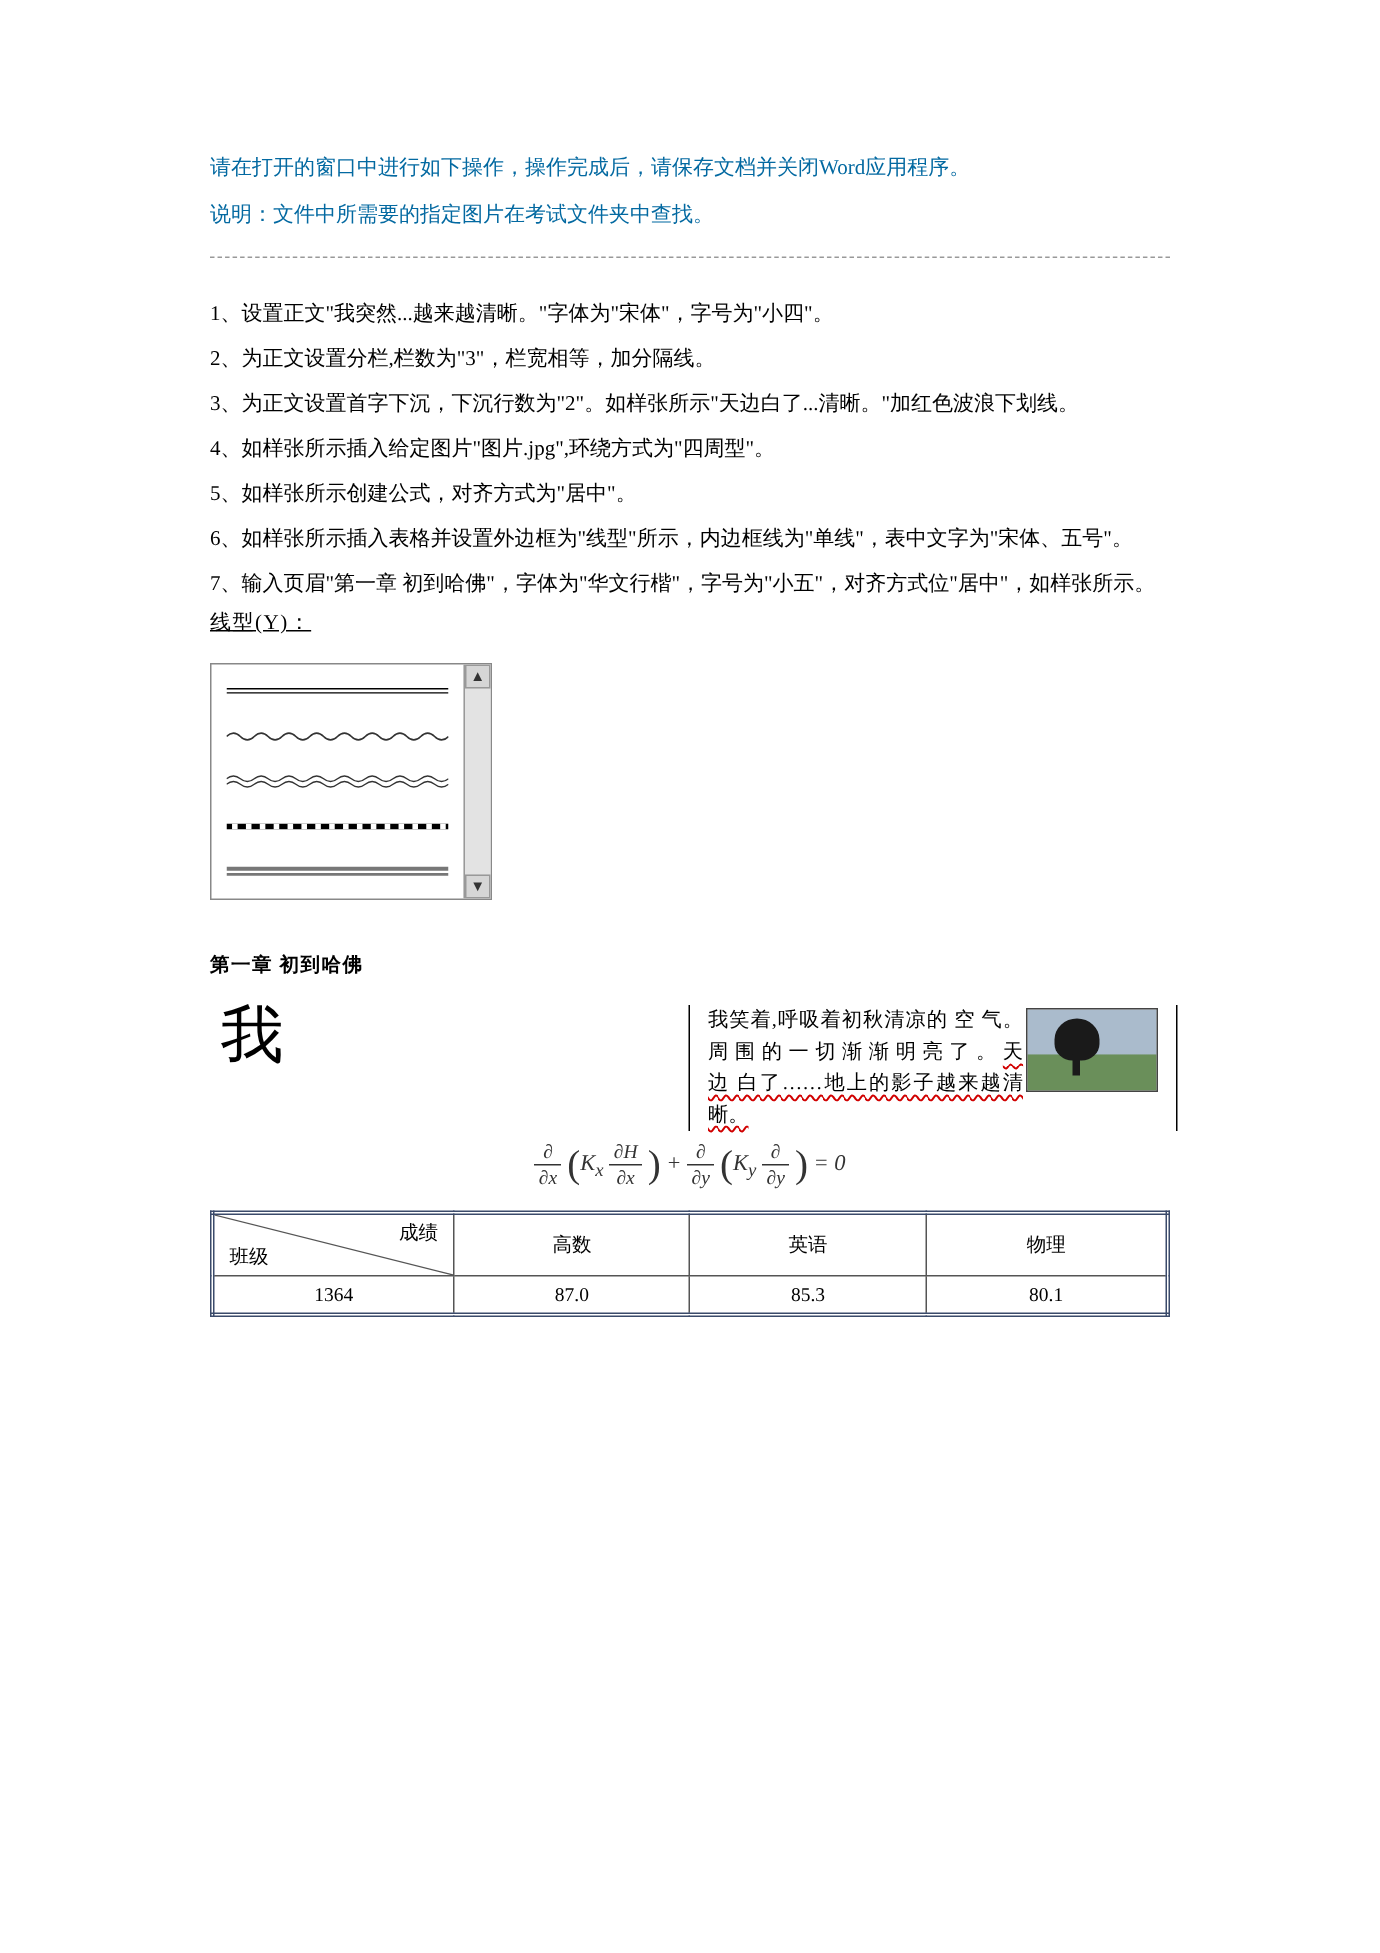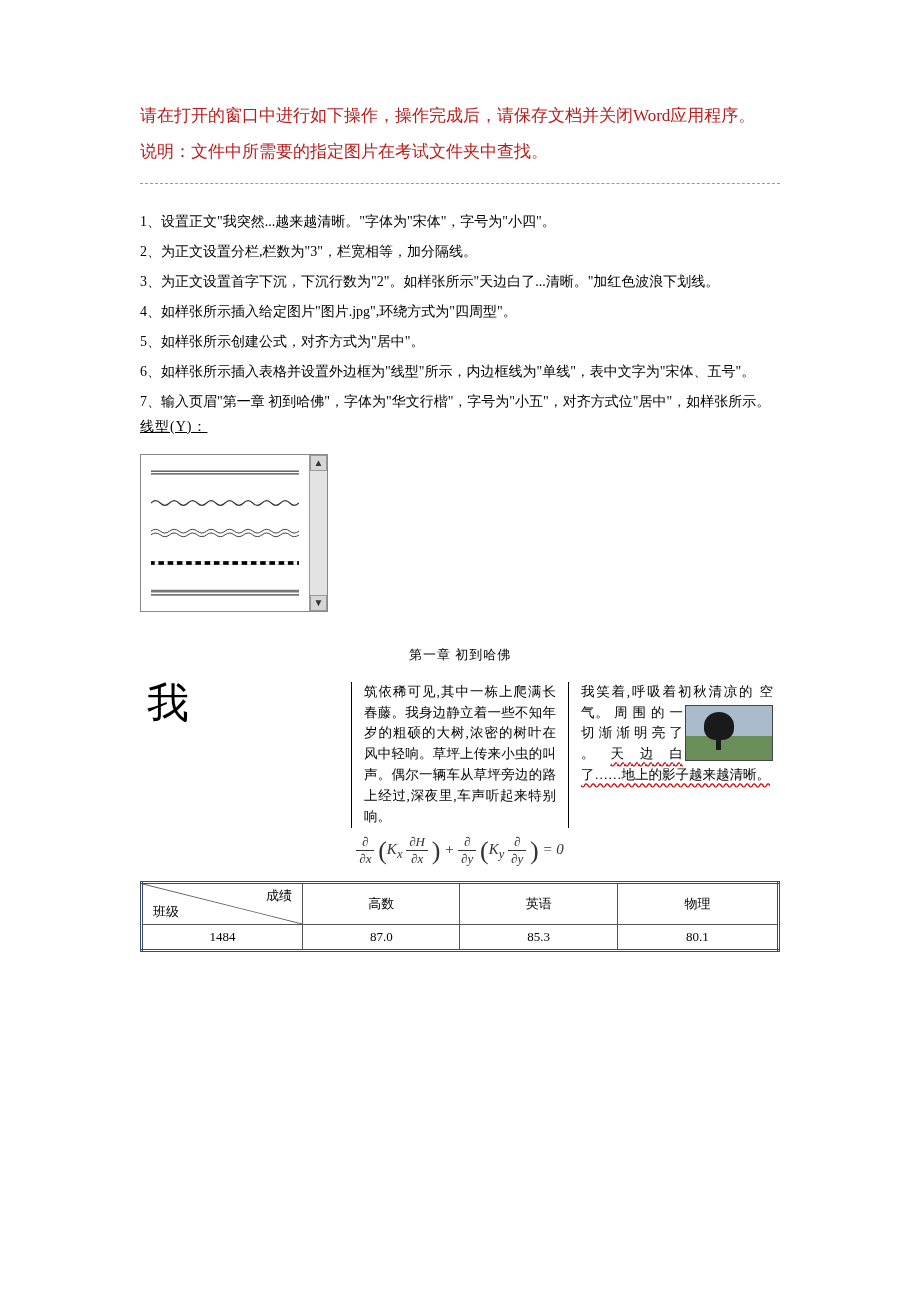--- a/index.html
+++ b/index.html
@@ -2,21 +2,21 @@
 <html><head>
   <meta charset="utf-8">
   <style>
     * { margin: 0; padding: 0; box-sizing: border-box; }
     body {
       background: #ffffff;
       font-family: "SimSun", "宋体", serif;
       padding: 100px 140px 40px 140px;
       width: 920px;
     }
-    .intro { font-size: 17px; line-height: 1.9; color: #b91c1c; margin-bottom: 4px; }
+    .intro { font-size: 14px; line-height: 1.9; color: #0369a1; margin-bottom: 4px; }
     .divider {
       border: none;
       border-top: 1px dashed #999;
       margin: 14px 0 24px 0;
     }
     .rules { font-size: 14px; line-height: 2.0; color: #000; }
     .rule { margin-bottom: 2px; }
     .line-type-label {
       font-size: 14px;
       text-decoration: underline;
@@ -60,26 +60,26 @@
       height: 16px;
       background: #d6d6d6;
       border: 1px solid #999;
       display: flex;
       align-items: center;
       justify-content: center;
       font-size: 10px;
       color: #333;
     }
     .sample-header {
-      text-align: center;
       font-family: "STXingkai","华文行楷",cursive;
       font-size: 13px;
       margin-top: 34px;
       margin-bottom: 18px;
       letter-spacing: 1px;
+      font-weight: bold;
     }
     .columns {
       display: flex;
       gap: 0;
       font-size: 13.5px;
       line-height: 1.55;
       margin: 0 -5px;
     }
     .col {
       flex: 1;
@@ -263,23 +263,20 @@
   </div>
 </div>
 
 <div class="sample-header">第一章 初到哈佛</div>
 
 <div class="columns">
   <div class="col">
     <span class="dropcap">我</span>
   </div>
   <div class="col">
-    <span>筑依稀可见,其中一栋上爬满长春藤。我身边静立着一些不知年岁的粗硕的大树,浓密的树叶在风中轻响。草坪上传来小虫的叫声。偶尔一辆车从草坪旁边的路上经过,深夜里,车声听起来特别响。</span>
-  </div>
-  <div class="col">
     <span>我笑着,呼吸着初秋清凉的</span>
     <div class="col3-img-wrap">
       <div class="img-placeholder">
         <div class="tree"></div>
           <div class="trunk"></div>
       </div>
     </div>
     <span>空</span>
     <span>气。</span>
     <span>周</span>
@@ -313,19 +310,19 @@
         <line x1="0" y1="0" x2="100" y2="40" stroke="#555" stroke-width="0.8"></line>
       </svg>
       <span class="top">成绩</span>
       <span class="bottom">班级</span>
     </th>
     <th>高数</th>
     <th>英语</th>
     <th>物理</th>
   </tr>
   <tr>
-    <td>1484</td>
+    <td>1364</td>
     <td>87.0</td>
     <td>85.3</td>
     <td>80.1</td>
   </tr>
 </tbody>
   </table>
 
 </body></html>

